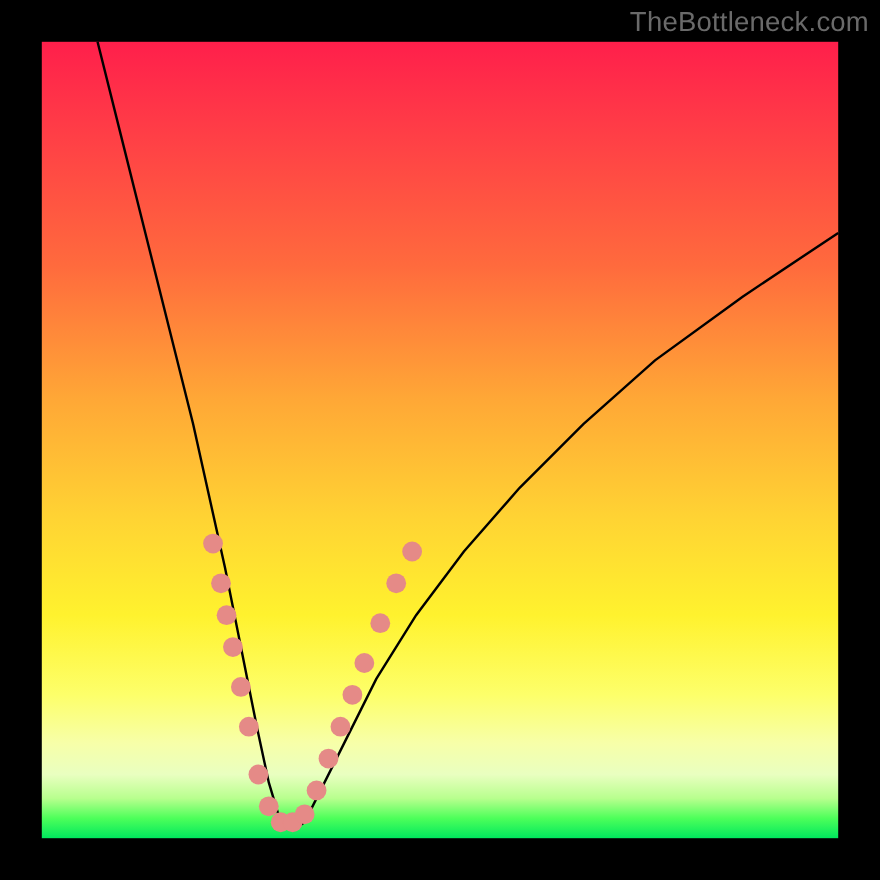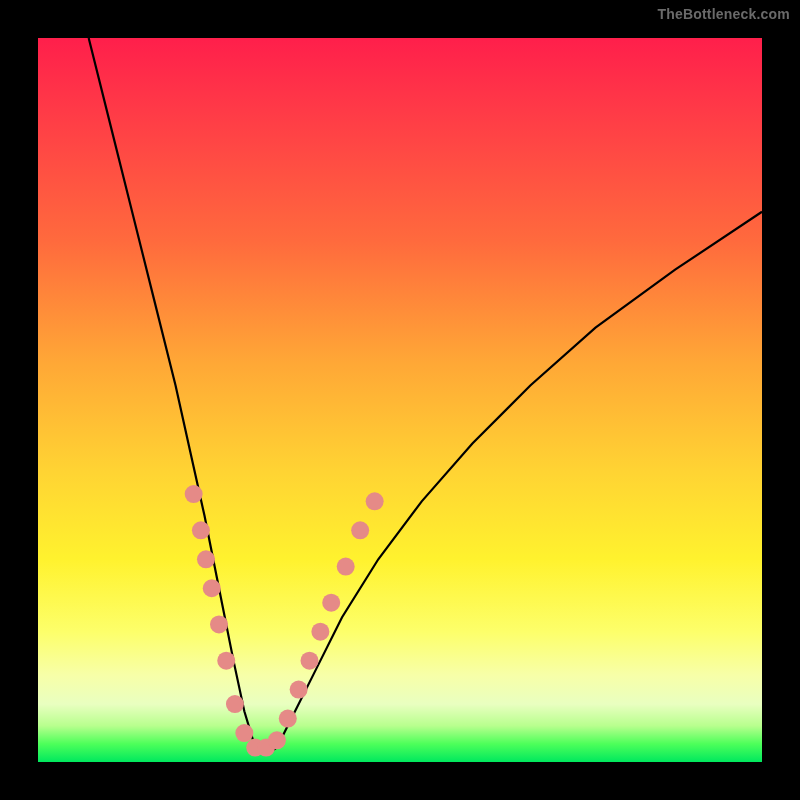--- a/index.html
+++ b/index.html
@@ -39,23 +39,23 @@
       #b8ff8e 95%,
       #4dff5a 97.5%,
       #00e85e 100%
     );
   }
   .watermark {
     position: absolute;
     top: 6px;
     right: 10px;
     color: #6a6a6a;
-    font-size: 14px;
+    font-size: 25px;
     letter-spacing: 0.2px;
-    font-weight: 700;
+    font-weight: 400;
     user-select: none;
   }
   svg.curve {
     position: absolute;
     left: 0;
     top: 0;
     width: 724px;
     height: 724px;
     overflow: visible;
   }

